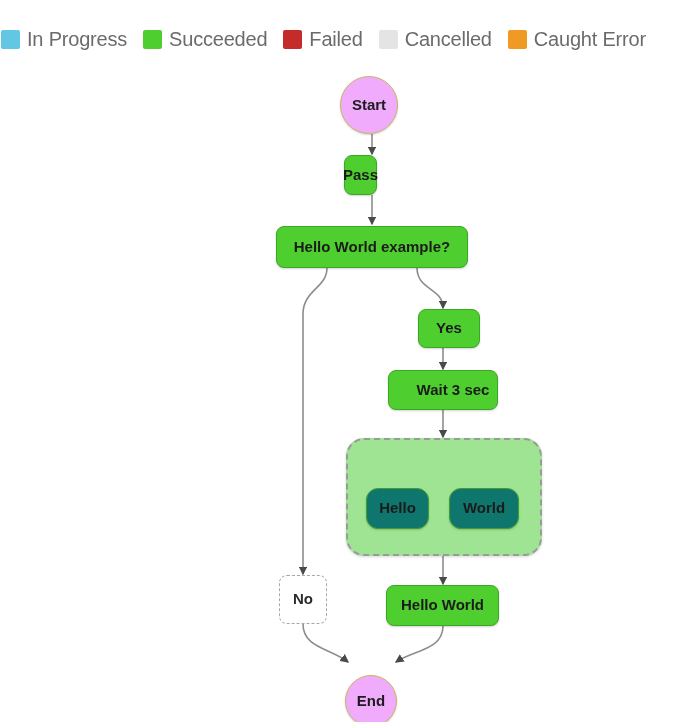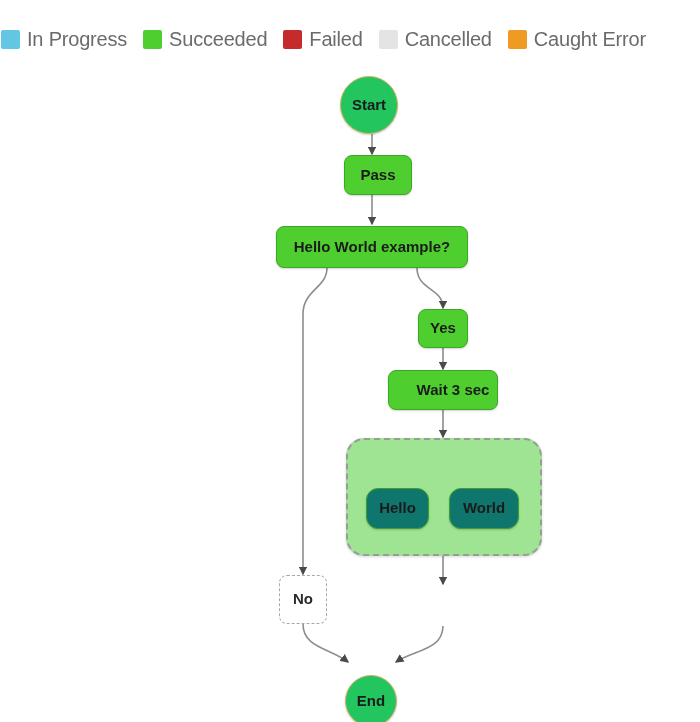--- a/index.html
+++ b/index.html
@@ -73,21 +73,21 @@
     font-size: 15px;
     font-weight: bold;
     color: #1b1b1b;
     text-align: center;
     line-height: 1.1;
   }
 
   
   .node-terminal {
     border-radius: 50%;
-    background: #22c55e;
+    background: #f0abfc;
     border: 1px solid #cdb462;
     box-shadow: 0 1px 2px rgba(0,0,0,0.18);
   }
 
   
   .node-task {
     border-radius: 8px;
     background: #4fcf2f;
     border: 1px solid #3ba824;
     box-shadow: 0 1px 2px rgba(0,0,0,0.18);
@@ -180,29 +180,29 @@
       <path d="M 303 568 C 303 592, 330 592, 348 606"></path>
 
       <path d="M 443 570 C 443 594, 414 594, 396 606"></path>
     </g>
   </svg>
 
   <div class="node node-terminal" style="left:340px; top:20px; width:58px; height:58px;">
     <span>Start</span>
   </div>
 
-  <div class="node node-task" style="left:344px; top:99px; width:68px; height:40px;">
+  <div class="node node-task" style="left:344px; top:99px; width:33px; height:40px;">
     <span>Pass</span>
   </div>
 
   <div class="node node-task" style="left:276px; top:170px; width:192px; height:42px;">
     <span>Hello World example?</span>
   </div>
 
-  <div class="node node-task" style="left:418px; top:253px; width:50px; height:39px;align-items:center;">
+  <div class="node node-task" style="left:418px; top:253px; width:62px; height:39px;align-items:center;">
     <span>Yes</span>
   </div>
 
   <div class="node node-task" style="left:388px; top:314px; width:110px; height:40px;padding-left:20px;">
     <span>Wait 3 sec</span>
   </div>
 
   <div class="node node-group" style="left:346px; top:382px; width:196px; height:118px;">
   </div>
 
@@ -211,18 +211,21 @@
   </div>
 
   <div class="node node-task-inner" style="left:449px; top:432px; width:70px; height:41px;align-items:center;">
     <span>World</span>
   </div>
 
   <div class="node node-skipped" style="left:279px; top:519px; width:48px; height:49px;">
     <span>No</span>
   </div>
 
+  <div class="node node-task" style="left:386px; top:529px; width:113px; height:41px;">
+    <span>Hello World</span>
+  </div>
 
   <div class="node node-terminal" style="left:345px; top:619px; width:52px; height:52px;">
     <span>End</span>
   </div>
 
 </div>
 
 </body></html>

